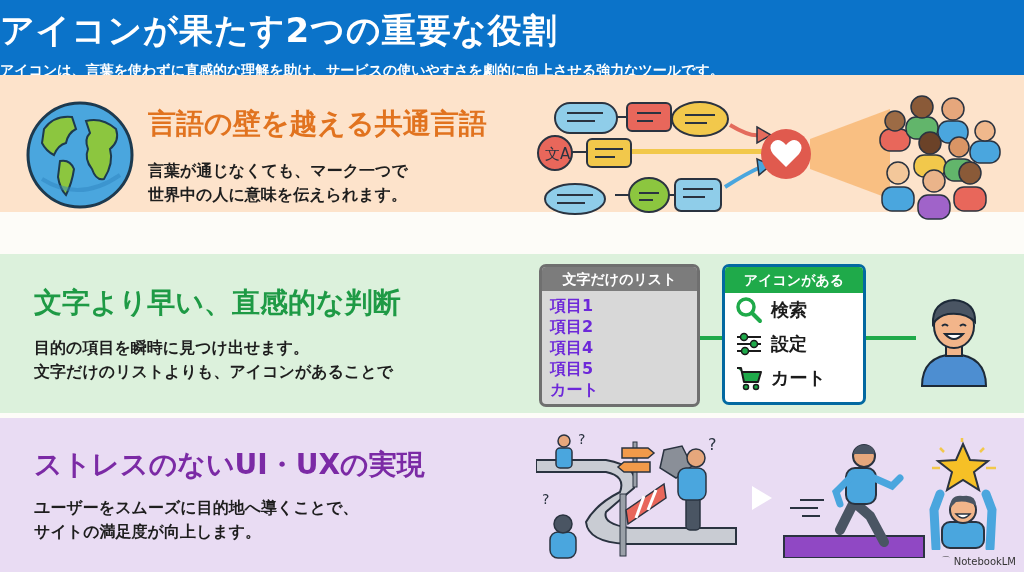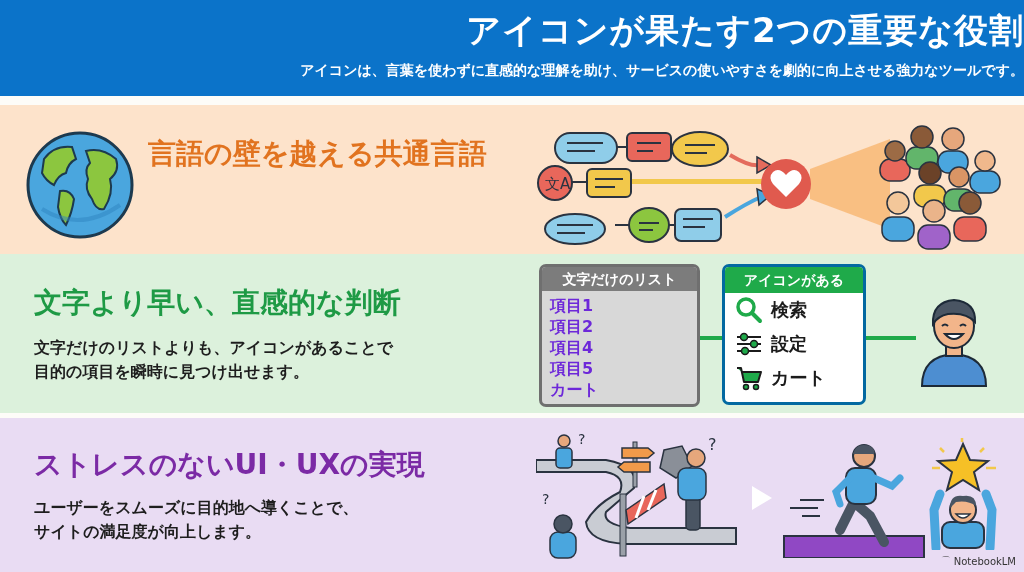--- a/index.html
+++ b/index.html
@@ -1,24 +1,24 @@
 <!DOCTYPE html>
 <html><head>
 <meta charset="utf-8">
 <style>
   * { box-sizing: border-box; margin: 0; padding: 0; }
   html, body { width: 1024px; height: 572px; overflow: hidden; background: #fdfcf8; }
   body { font-family: "DejaVu Sans", "Liberation Sans", sans-serif; position: relative; }
 
-  .header { position: absolute; left: 0; top: 0; width: 1024px; height: 96px; background: #0b73c9; color: #fff; text-align: right; }
+  .header { position: absolute; left: 0; top: 0; width: 1024px; height: 78px; background: #0b73c9; color: #fff; text-align: left; }
   .header .title { position: absolute; left: 0; right: 0; top: 8px; font-size: 34px; font-weight: bold; letter-spacing: 1px; }
   .header .subtitle { position: absolute; left: 0; right: 0; top: 62px; font-size: 14px; font-weight: bold; }
 
   .section { position: absolute; left: 0; width: 1024px; }
-  .s1 { top: 105px; height: 157px; background: #fde3cb; }
+  .s1 { top: 75px; height: 137px; background: #fde3cb; }
   .s2 { top: 254px; height: 159px; background: #dcf1dc; }
   .s3 { top: 418px; height: 154px; background: #e9dcf3; }
 
   .heading { position: absolute; font-size: 28px; font-weight: bold; white-space: nowrap; }
   .desc { position: absolute; font-size: 16px; font-weight: bold; color: #1e1e1e; line-height: 24px; }
   .desc span { display: block; white-space: nowrap; }
 
   .s1 .heading { left: 148px; top: 30px; color: #e1731f; }
   .s1 .desc { left: 148px; top: 84px; }
   .s2 .heading { left: 34px; top: 30px; color: #1e9a45; }
@@ -51,20 +51,24 @@
 
 <div class="section s1">
   <svg class="abs" style="left:24px;top:24px" width="112" height="112" viewBox="0 0 112 112">
     <circle cx="56" cy="56" r="52" fill="#4aa6de" stroke="#1d3a4f" stroke-width="3"></circle>
     <path d="M20 30 Q30 16 48 18 L52 30 Q44 34 42 44 Q34 46 30 56 Q22 52 18 44 Z" fill="#8cc63f" stroke="#1d3a4f" stroke-width="2"></path>
     <path d="M36 62 Q46 60 50 70 Q48 84 42 96 Q36 90 34 78 Z" fill="#8cc63f" stroke="#1d3a4f" stroke-width="2"></path>
     <path d="M62 22 Q78 18 92 30 Q96 42 86 50 Q90 64 80 80 Q72 82 68 70 Q60 60 64 50 Q60 40 66 34 Z" fill="#8cc63f" stroke="#1d3a4f" stroke-width="2"></path>
     <path d="M18 80 Q56 104 96 76" fill="none" stroke="#2d84c0" stroke-width="4" opacity="0.5"></path>
   </svg>
   <div class="heading">言語の壁を越える共通言語</div>
+  <div class="desc">
+    <span>言葉が通じなくても、マーク一つで</span>
+    <span>世界中の人に意味を伝えられます。</span>
+  </div>
 
   <svg class="abs" style="left:535px;top:20px" width="240" height="125" viewBox="0 0 240 125">
     <g stroke="#2a3340" stroke-width="2">
       <line x1="55" y1="22" x2="100" y2="22"></line>
         <line x1="125" y1="22" x2="150" y2="22"></line>
       <line x1="35" y1="57" x2="60" y2="57"></line>
       <line x1="80" y1="100" x2="100" y2="100"></line>
         <line x1="130" y1="100" x2="145" y2="100"></line>
     </g>
     <path d="M195 30 Q215 42 225 40" fill="none" stroke="#e46b5c" stroke-width="4"></path>
@@ -125,22 +129,22 @@
         <circle cx="56" cy="86" r="11" fill="#eab48a"></circle>
       <rect x="76" y="92" width="32" height="24" rx="10" fill="#e8675b"></rect>
         <circle cx="92" cy="78" r="11" fill="#8a5a38"></circle>
     </g>
   </svg>
 </div>
 
 <div class="section s2">
   <div class="heading">文字より早い、直感的な判断</div>
   <div class="desc">
+    <span>目的の項目を瞬時に見つけ出せます。</span>
     <span>文字だけのリストよりも、アイコンがあることで</span>
-    <span>目的の項目を瞬時に見つけ出せます。</span>
   </div>
 
   <div class="abs" style="left:700px;top:82px;width:22px;height:4px;background:#1faa4a"></div>
   <div class="abs" style="left:866px;top:82px;width:50px;height:4px;background:#1faa4a"></div>
 
   <div class="textlist">
     <div class="lh">文字だけのリスト</div>
     <ul>
       <li>項目1</li>
       <li>項目2</li>

